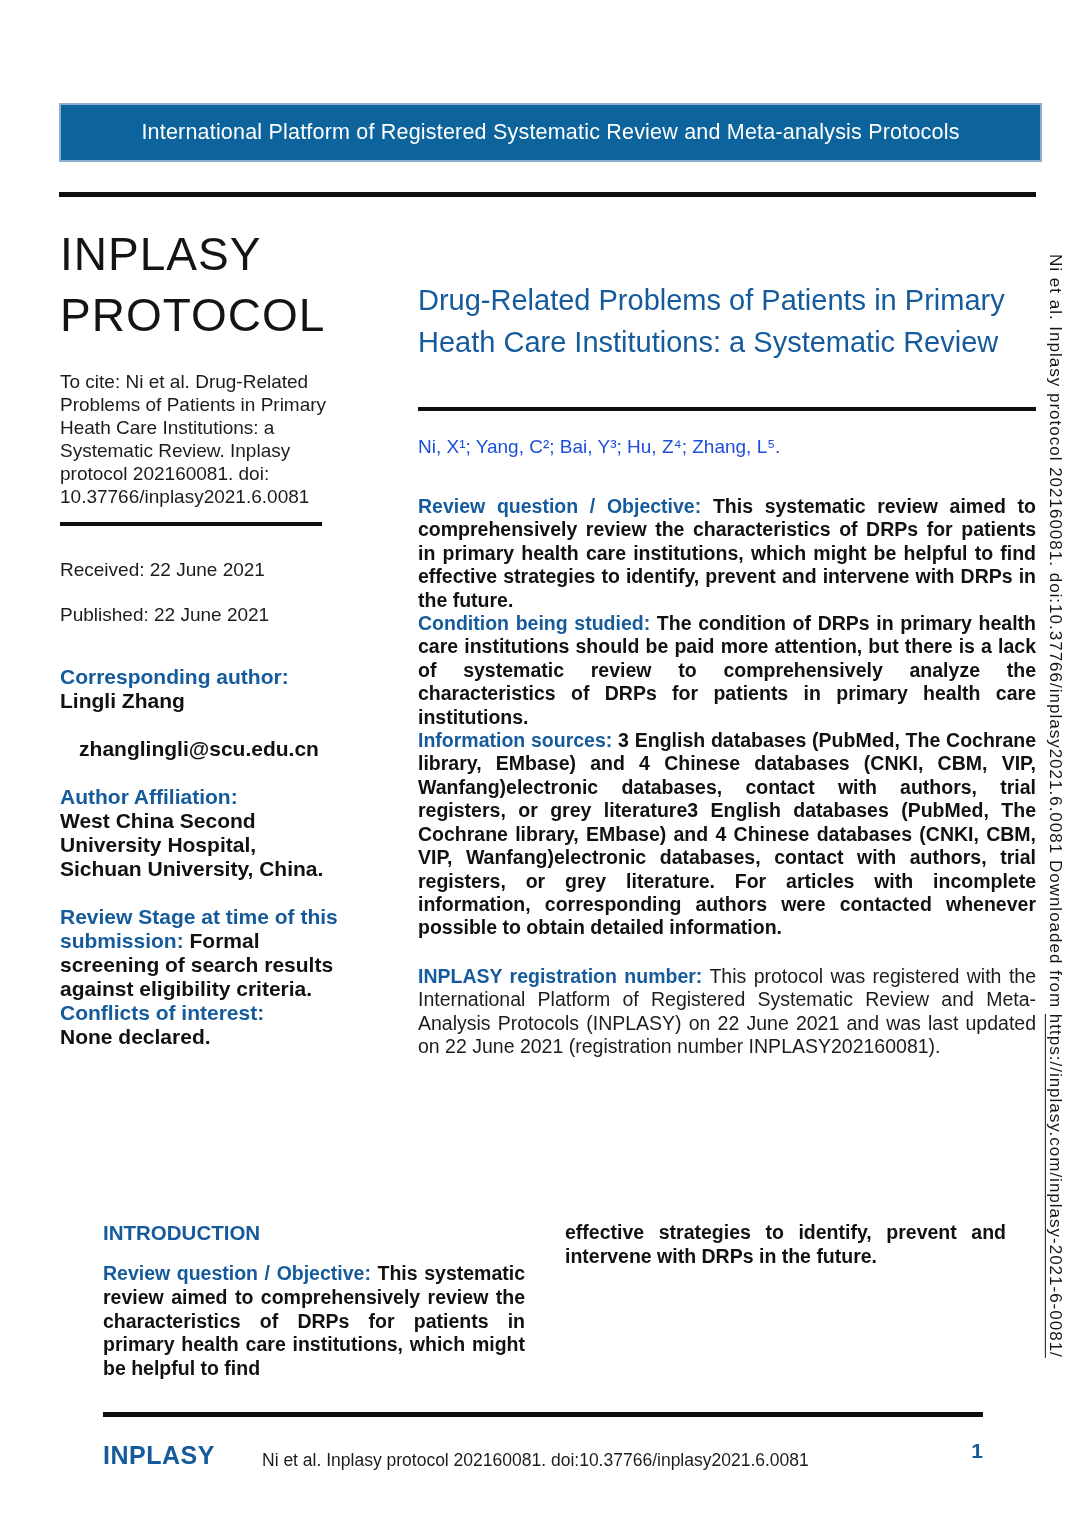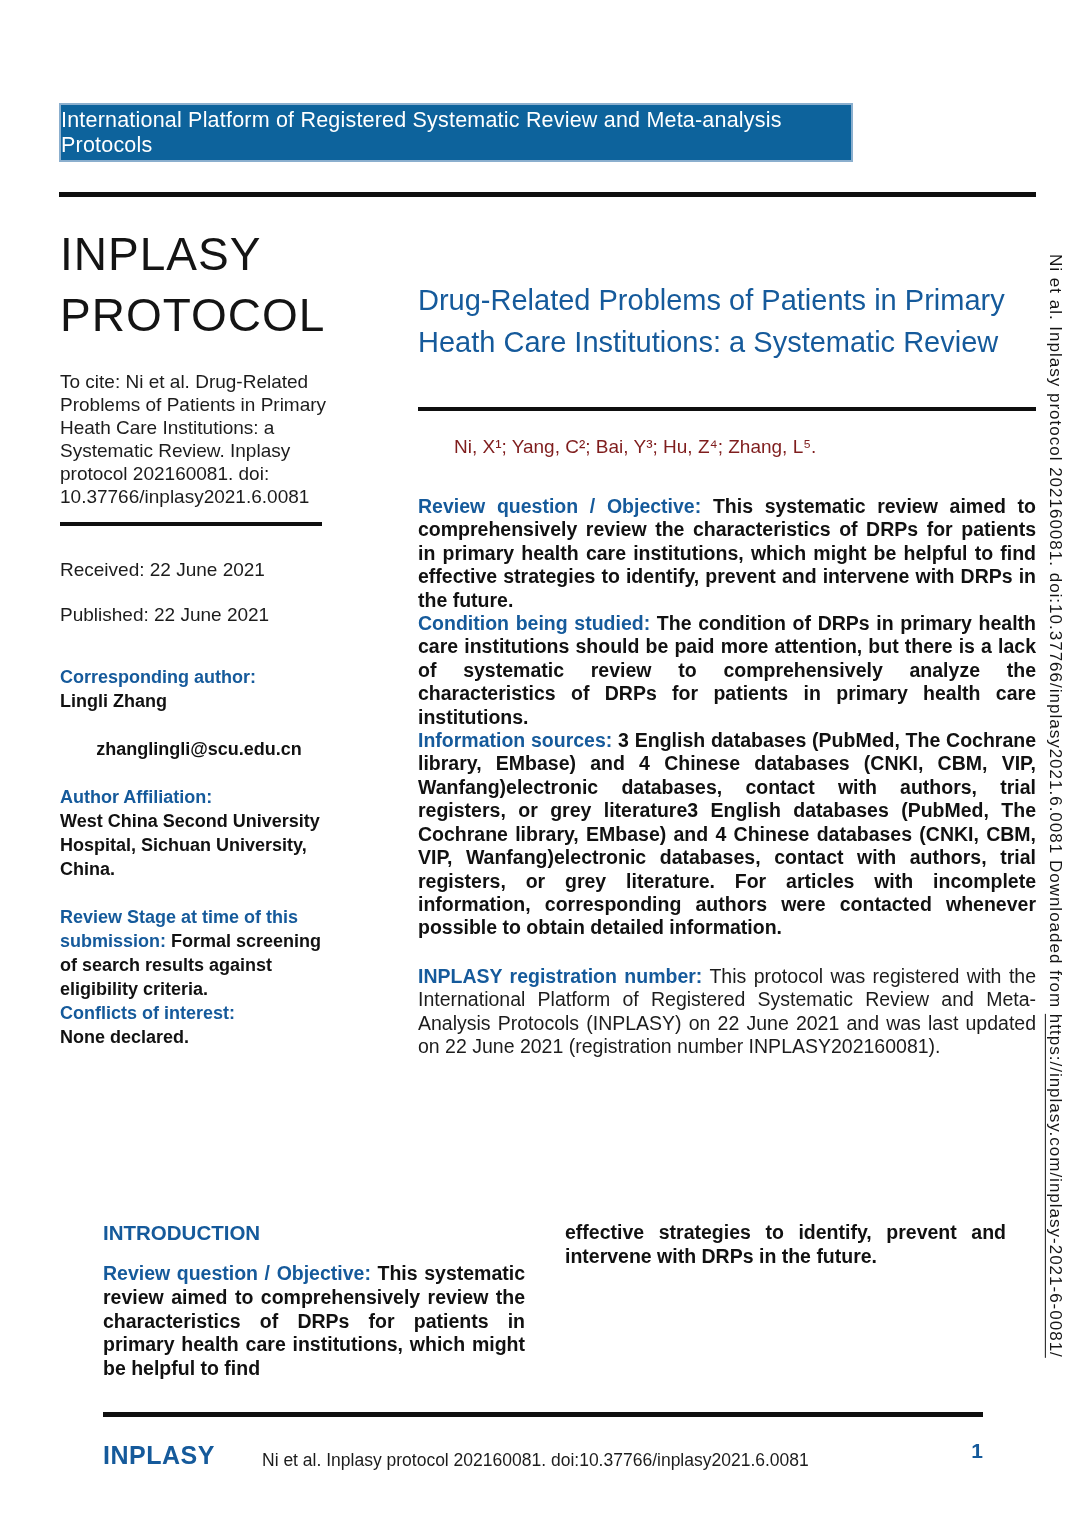--- a/index.html
+++ b/index.html
@@ -10,52 +10,52 @@
     --rule:#0f0f0f;
   }
   *{margin:0;padding:0;box-sizing:border-box;}
   html,body{background:#ffffff;}
   .page{
     position:relative;width:1086px;height:1536px;background:#ffffff;
     font-family:"Liberation Sans","DejaVu Sans",sans-serif;color:var(--text);
     overflow:hidden;
   }
   .banner{
-    position:absolute;left:59px;top:103px;width:794px;height:59px;
+    position:absolute;left:59px;top:103px;width:983px;height:59px;
     background:var(--banner_bg);border:2px solid var(--banner_border);
     display:flex;align-items:center;justify-content:center;
     color:#ffffff;font-size:21.5px;letter-spacing:0.2px;
   }
   .rule{background:var(--rule);}
   .rule-top{position:absolute;left:59px;top:192px;width:977px;height:5px;}
 
   
   .col-left{position:absolute;left:60px;top:224px;width:278px;}
   .masthead{font-weight:400;color:#141414;}
   .masthead-line{display:block;font-size:46px;line-height:61px;letter-spacing:1px;}
   .cite{margin-top:24px;font-size:19px;line-height:23px;color:#1c1c1c;}
   .rule-left{margin-top:14px;width:262px;height:4px;}
   .plain{font-size:19px;line-height:24px;color:#1c1c1c;}
   .mt-received{margin-top:32px;}
   .mt-published{margin-top:21px;}
-  .block{font-size:18px;line-height:24px;}
+  .block{font-size:21px;line-height:24px;}
   .b-corresponding{margin-top:38px;}
   .b-email{margin-top:24px;text-align:center;}
   .b-affiliation{margin-top:24px;}
   .b-support{margin-top:22px;}
   .b-reviewstage{margin-top:24px;}
   .b-conflicts{}
   .label{color:var(--accent);font-weight:700;}
   .value{color:#111111;font-weight:700;}
 
   
   .col-right{position:absolute;left:418px;top:279px;width:618px;}
   .title{color:var(--accent);font-weight:400;font-size:29px;line-height:42px;}
   .rule-right{margin-top:44px;width:618px;height:4px;}
-  .authors{margin-top:25px;font-size:19px;color:#7f1d1d;margin-left:36px;}
+  .authors{margin-top:25px;font-size:19px;color:#1d4ed8;}
   .body-block{margin-top:37px;}
   .bp{font-size:19.5px;line-height:23.4px;font-weight:700;text-align:justify;color:#111111;}
   .lead{color:var(--accent);font-weight:700;}
   .registration{margin-top:25px;font-weight:400;color:#1c1c1c;}
 
   
   .intro-heading{position:absolute;left:103px;top:1221px;color:var(--accent);font-weight:700;font-size:20.5px;}
   .intro-left{position:absolute;left:103px;top:1262px;width:422px;}
   .intro-right{position:absolute;left:565px;top:1221px;width:441px;}
   .ip{font-size:19.5px;line-height:23.8px;font-weight:700;text-align:justify;color:#111111;}

